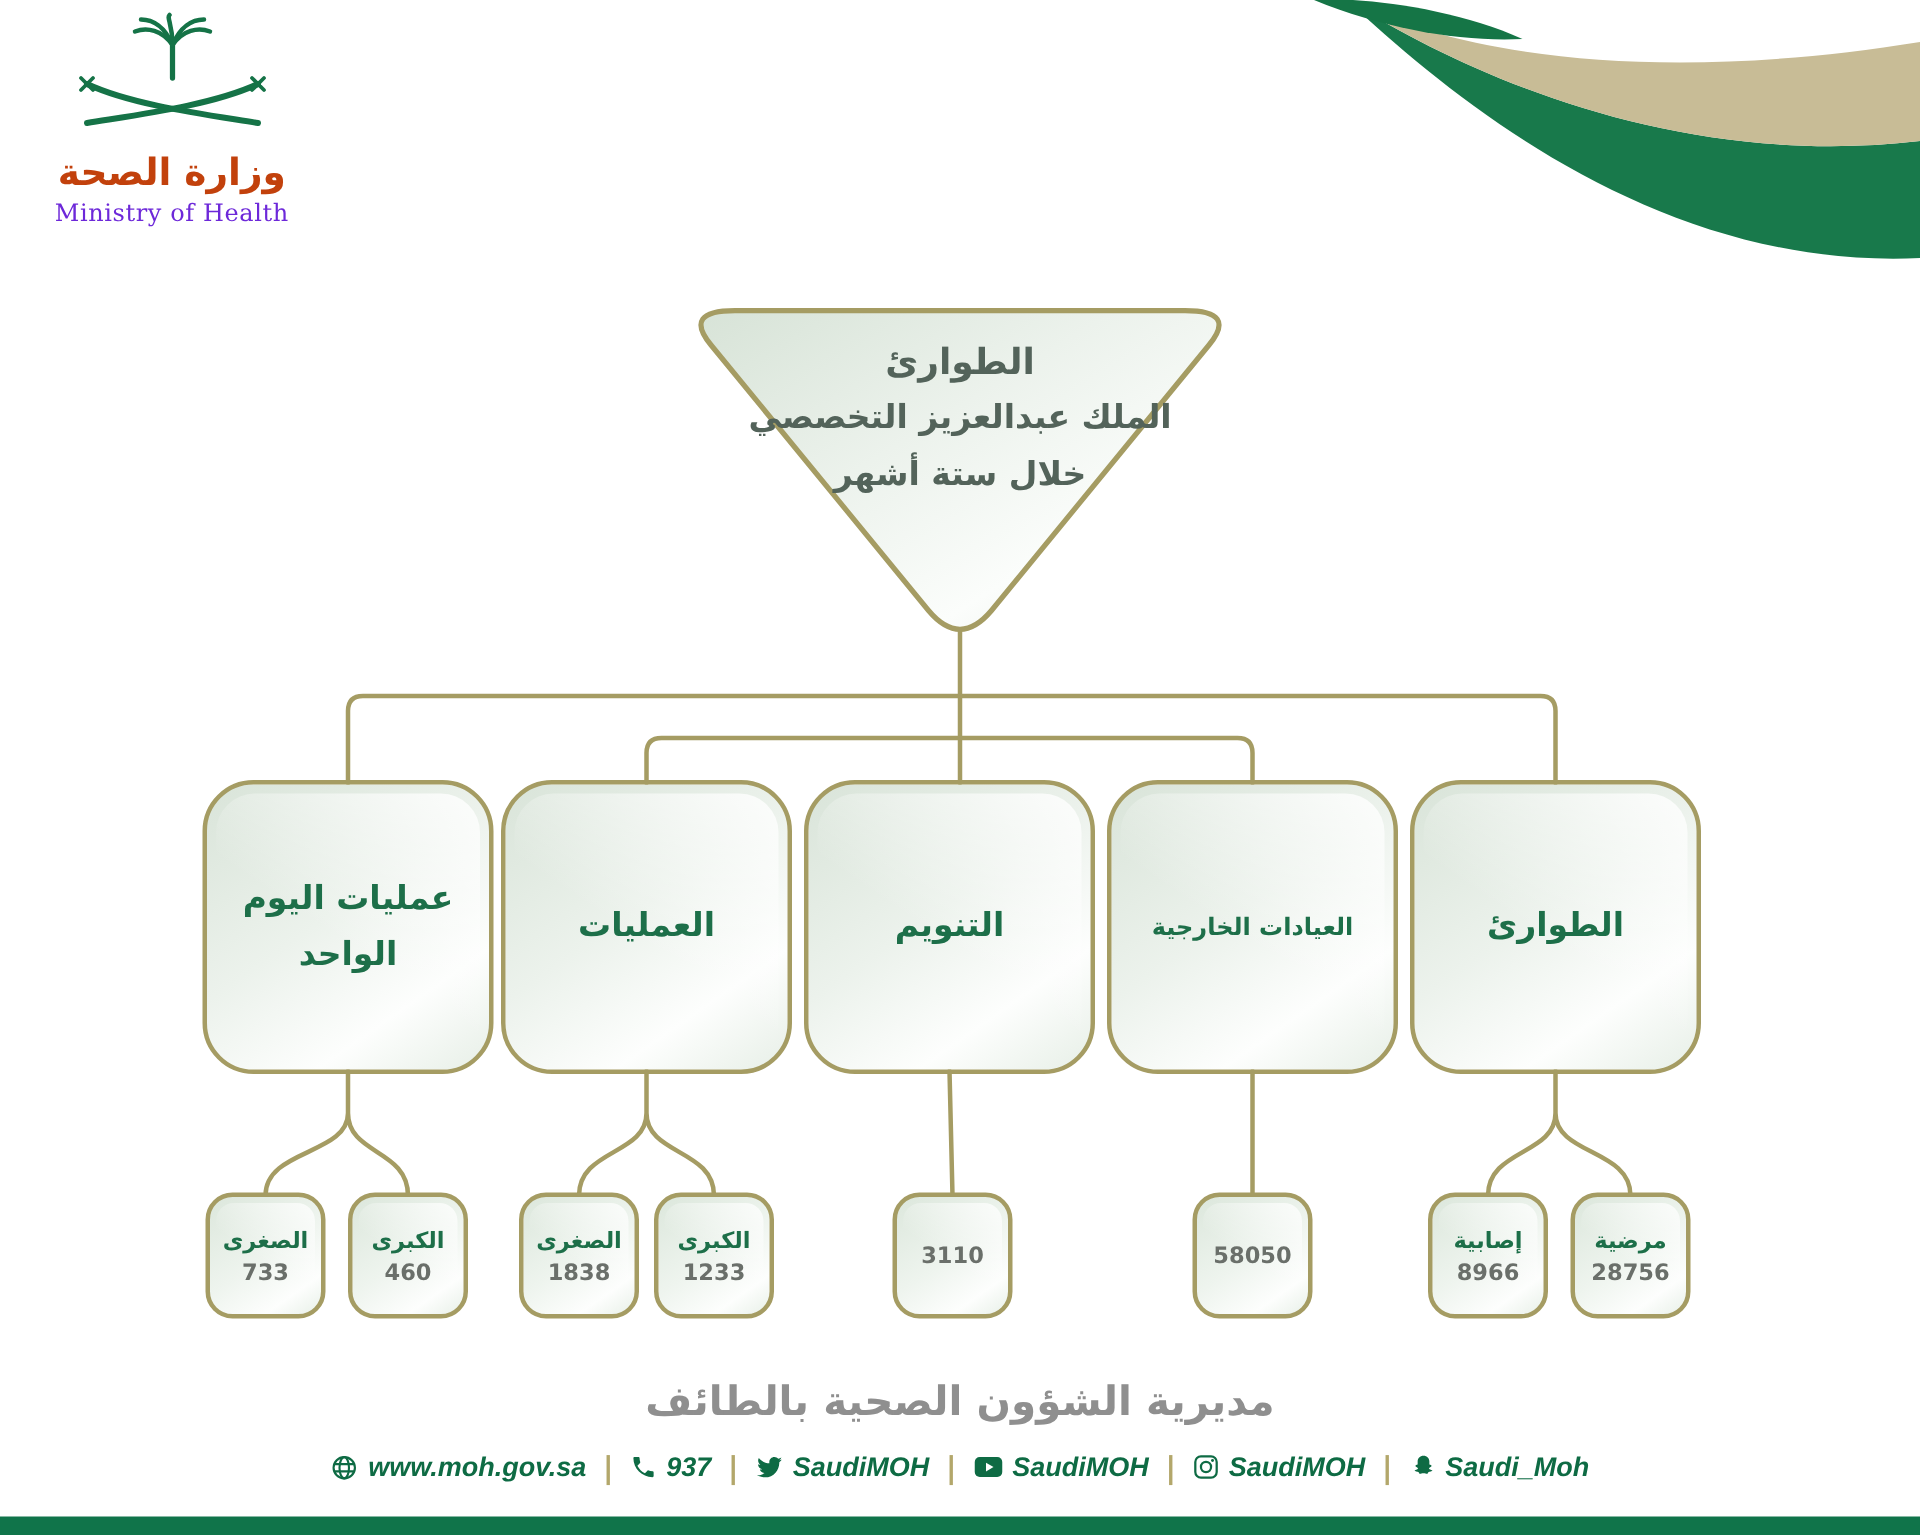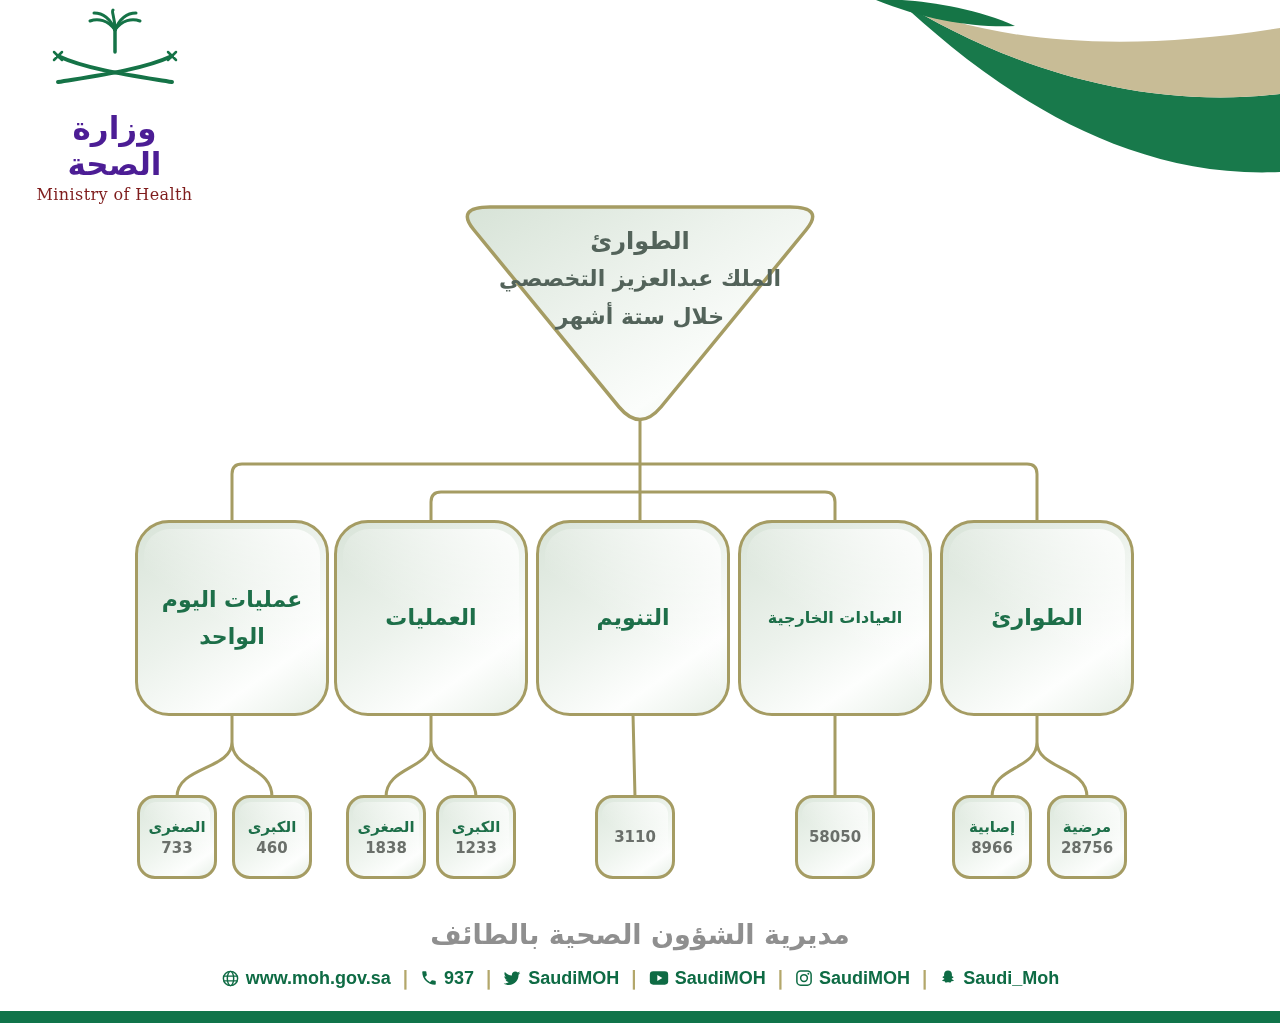--- a/index.html
+++ b/index.html
@@ -4,22 +4,22 @@
 <style>
   html,body{margin:0;padding:0;background:#fff;}
   .canvas{position:relative;width:1280px;height:1023px;background:#ffffff;overflow:hidden;
           font-family:"DejaVu Sans",sans-serif;}
 
   
   .ribbon{position:absolute;top:0;left:0;pointer-events:none;}
 
   
   .logo{position:absolute;left:22px;top:8px;width:185px;text-align:center;}
-  .logo-ar{font-size:31px;font-weight:bold;color:#4c1d95;margin-top:14px;direction:rtl;}
-  .logo-en{font-size:16px;color:#7f1d1d;font-family:"DejaVu Serif",serif;margin-top:3px;letter-spacing:.4px;}
+  .logo-ar{font-size:25px;font-weight:bold;color:#c2410c;margin-top:4px;direction:rtl;}
+  .logo-en{font-size:16px;color:#6d28d9;font-family:"DejaVu Serif",serif;margin-top:3px;letter-spacing:.4px;}
 
   
   .connectors{position:absolute;left:0;top:0;}
 
   
   .root-node{position:absolute;left:440px;top:195px;width:400px;height:250px;}
   .root-text{position:absolute;left:455px;top:222px;width:370px;text-align:center;direction:rtl;
              color:#53635a;font-weight:bold;}
   .root-text div{line-height:38px;}
   .rt-1{font-size:24px;}
@@ -46,21 +46,21 @@
   .leaf::after{content:"";position:absolute;inset:4px;border-radius:12px;
         background:linear-gradient(215deg,rgba(255,255,255,.8) 0%,rgba(255,255,255,0) 55%);
         pointer-events:none;}
   .leaf-label{position:relative;z-index:1;color:#1d6f49;font-weight:bold;font-size:15px;direction:rtl;}
   .leaf-value{position:relative;z-index:1;color:#6a6f6a;font-weight:bold;font-size:15px;}
 
   
   .directorate{position:absolute;left:0;top:918px;width:100%;text-align:center;direction:rtl;
                color:#8f8f8f;font-weight:bold;font-size:27px;line-height:34px;}
   .footer-links{position:absolute;left:0;top:966px;width:100%;display:flex;align-items:center;
-               justify-content:center;gap:11px;}
+               justify-content:center;gap:11px;font-style:italic;}
   .flink{display:flex;align-items:center;gap:6px;color:#0e6b44;font-weight:bold;font-size:18px;
                font-family:"Liberation Sans","DejaVu Sans",sans-serif;cursor:pointer;}
   .sep{color:#b3a76b;font-size:20px;font-weight:bold;}
   .bottom-bar{position:absolute;left:0;top:1011px;width:100%;height:12px;background:#10744a;}
 </style>
 </head>
 <body>
 
 <div class="canvas">
 

